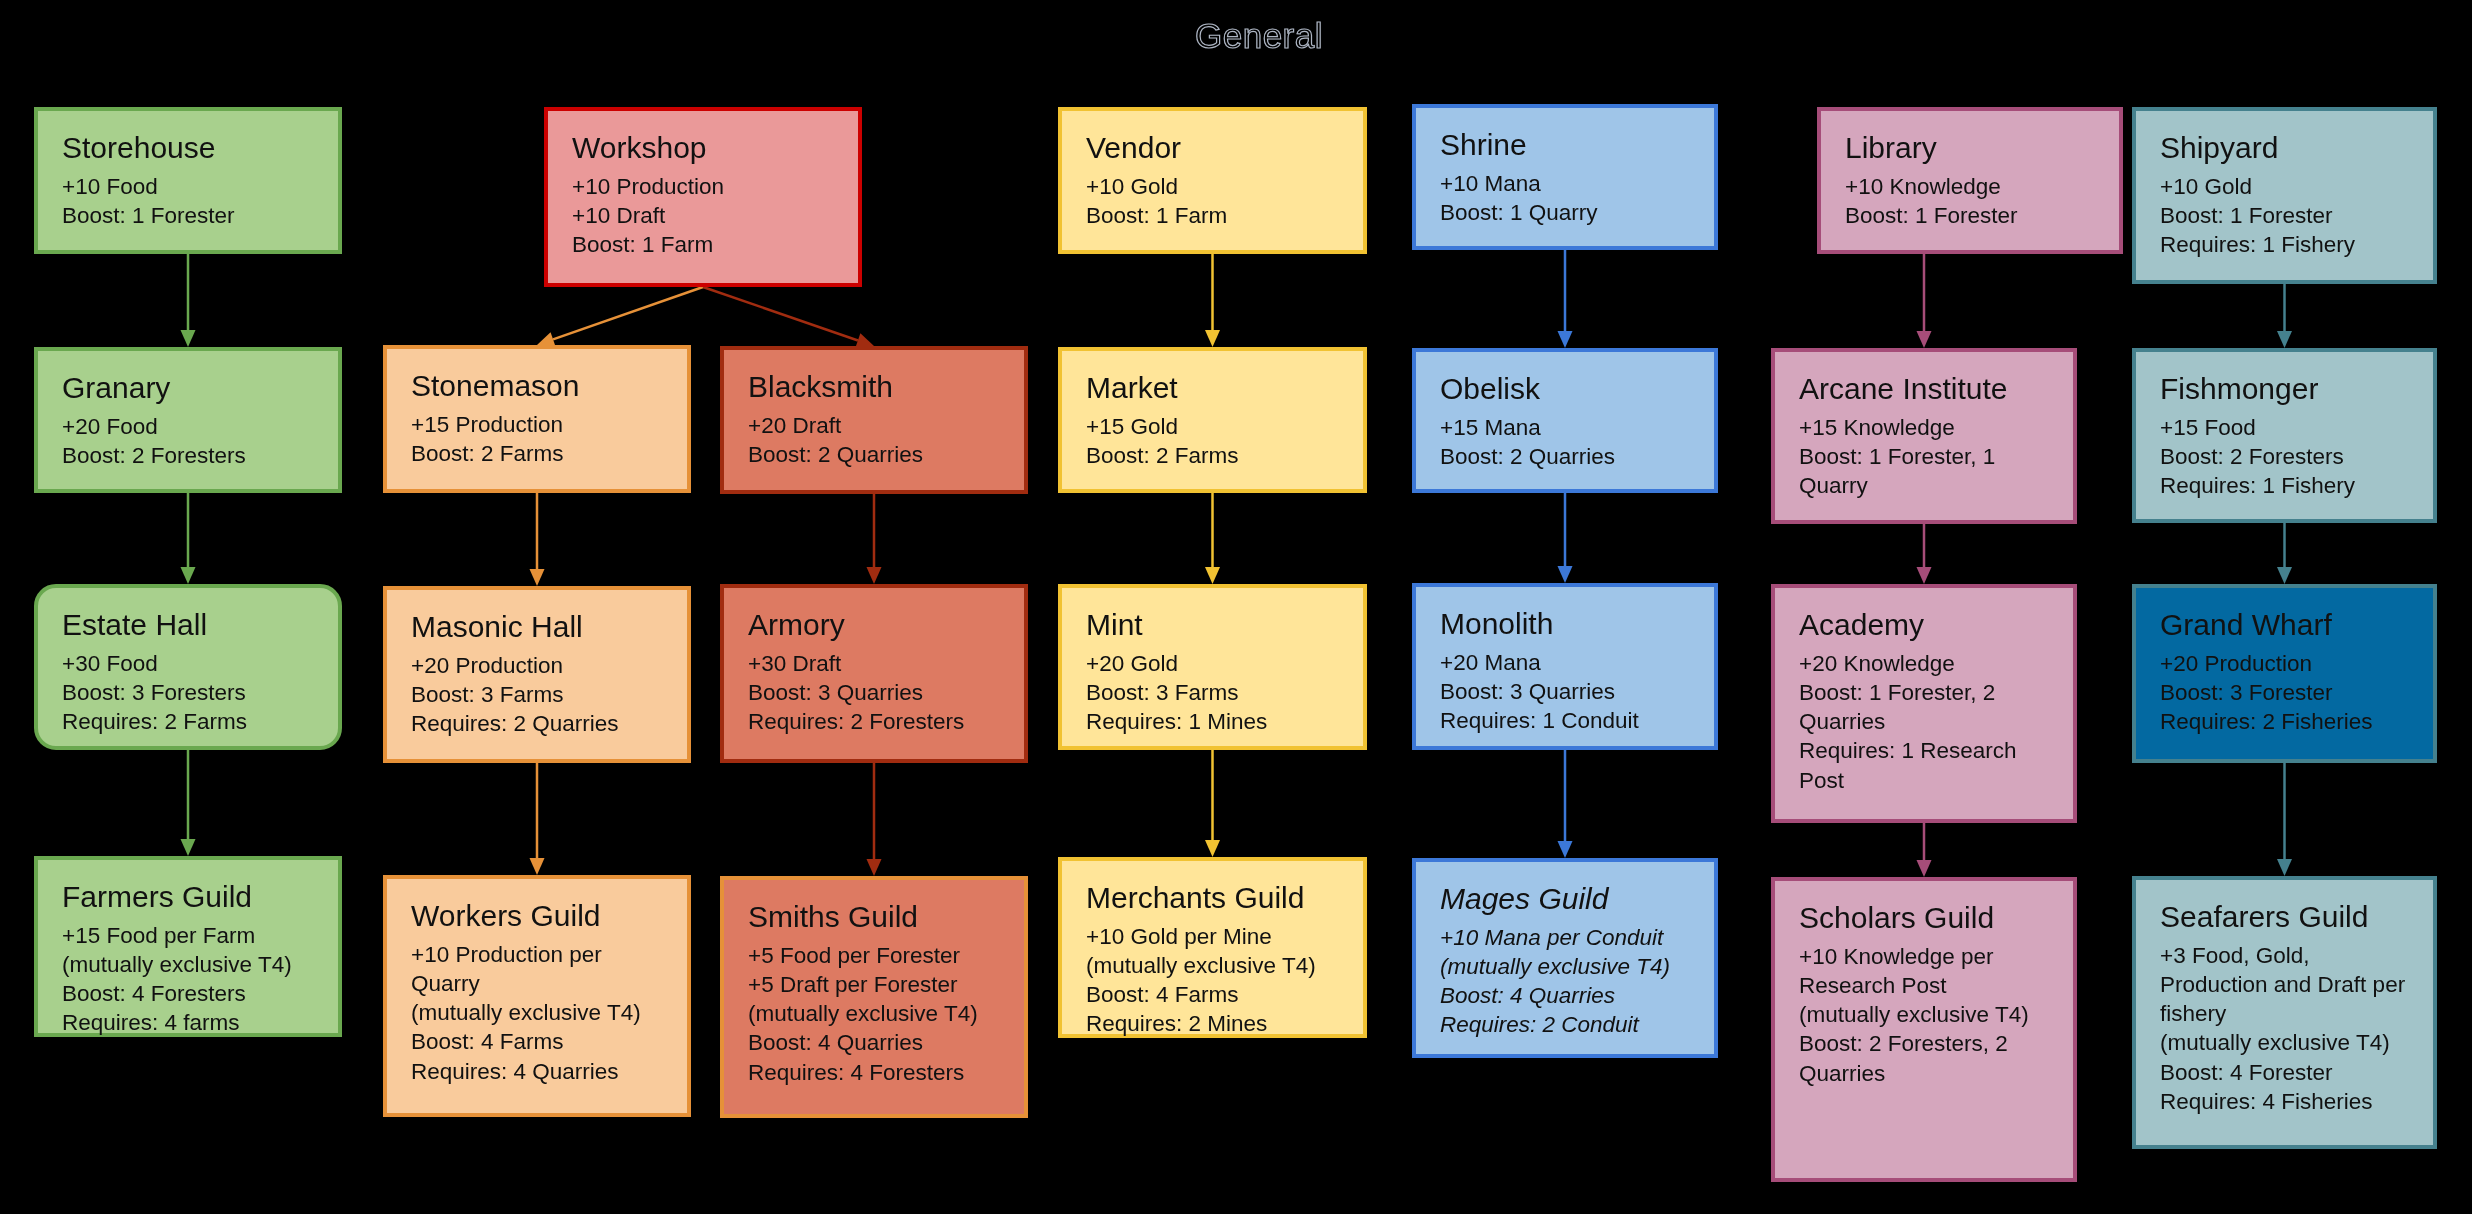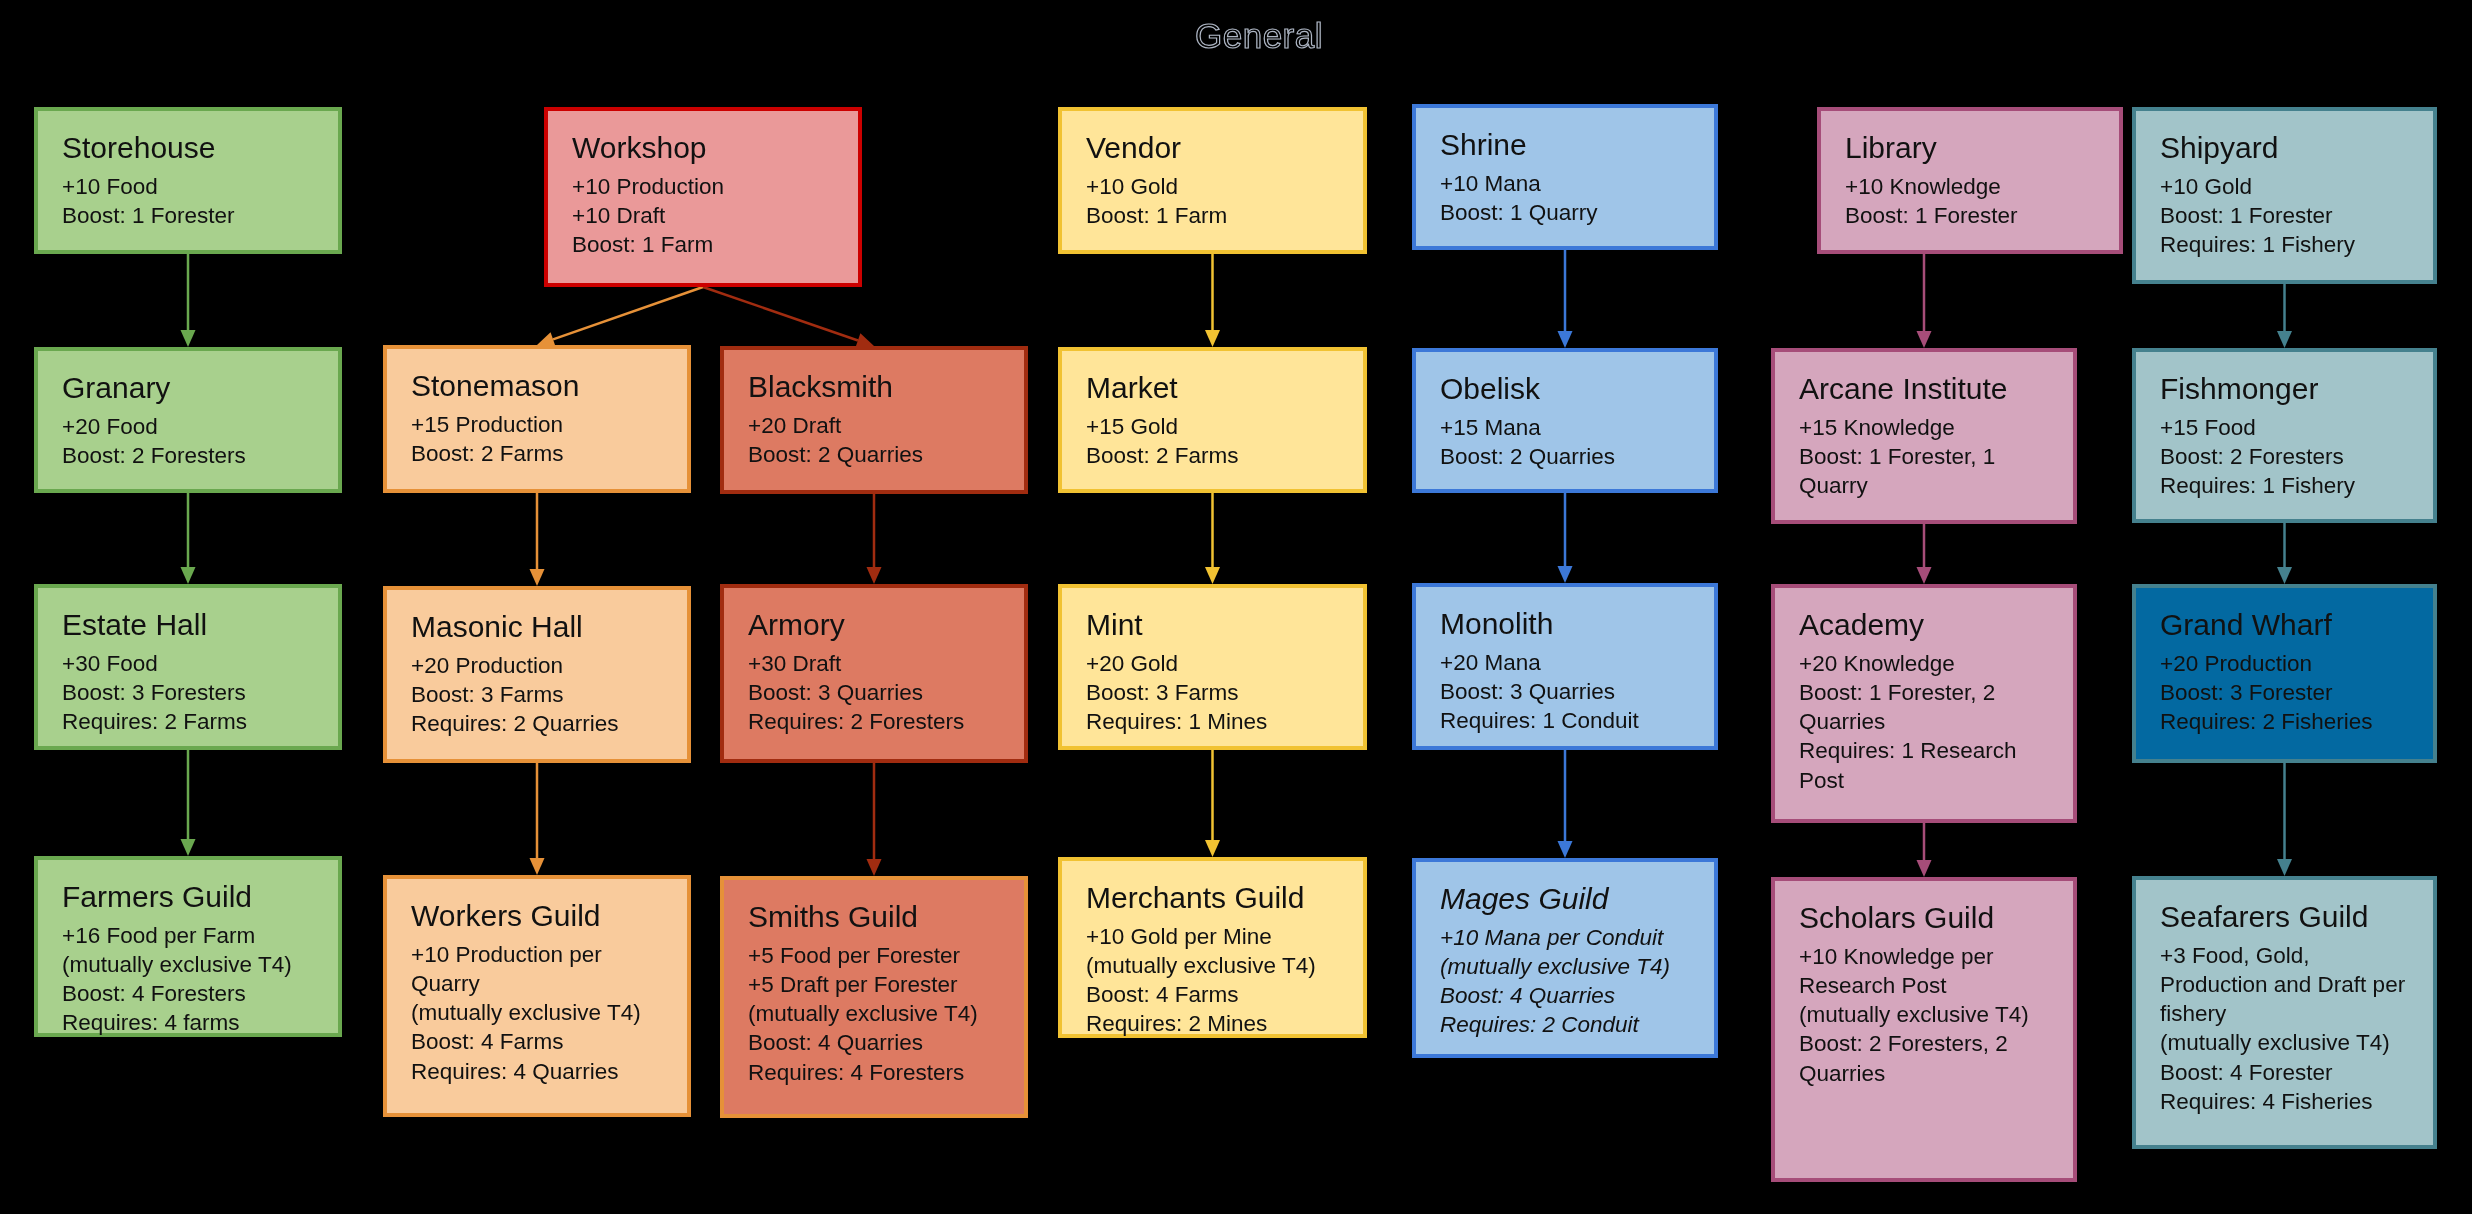--- a/index.html
+++ b/index.html
@@ -154,29 +154,29 @@
       <div class="node" style="left: 34px; top: 107px; width: 308px; height: 147px; background: rgb(168, 208, 141); border-color: rgb(106, 168, 79);">
         <span class="node-title">Storehouse</span>
         <span class="node-line">+10 Food</span>
         <span class="node-line">Boost: 1 Forester</span>
       </div>
       <div class="node" style="left: 34px; top: 347px; width: 308px; height: 146px; background: rgb(168, 208, 141); border-color: rgb(106, 168, 79);">
         <span class="node-title">Granary</span>
         <span class="node-line">+20 Food</span>
         <span class="node-line">Boost: 2 Foresters</span>
       </div>
-      <div class="node" style="left: 34px; top: 584px; width: 308px; height: 166px; background: rgb(168, 208, 141); border-color: rgb(106, 168, 79);">
+      <div class="node" style="left: 34px; top: 584px; width: 308px; height: 166px; background: rgb(168, 208, 141); border-color: rgb(106, 168, 79); border-radius: 22px;">
         <span class="node-title">Estate Hall</span>
         <span class="node-line">+30 Food</span>
         <span class="node-line">Boost: 3 Foresters</span>
         <span class="node-line">Requires: 2 Farms</span>
       </div>
       <div class="node" style="left: 34px; top: 856px; width: 308px; height: 181px; background: rgb(168, 208, 141); border-color: rgb(106, 168, 79);">
         <span class="node-title">Farmers Guild</span>
-        <span class="node-line">+16 Food per Farm</span>
+        <span class="node-line">+15 Food per Farm</span>
         <span class="node-line">(mutually exclusive T4)</span>
         <span class="node-line">Boost: 4 Foresters</span>
         <span class="node-line">Requires: 4 farms</span>
       </div>
       <div class="node" style="left: 544px; top: 107px; width: 318px; height: 180px; background: rgb(234, 153, 153); border-color: rgb(204, 0, 0);">
         <span class="node-title">Workshop</span>
         <span class="node-line">+10 Production</span>
         <span class="node-line">+10 Draft</span>
         <span class="node-line">Boost: 1 Farm</span>
       </div>

